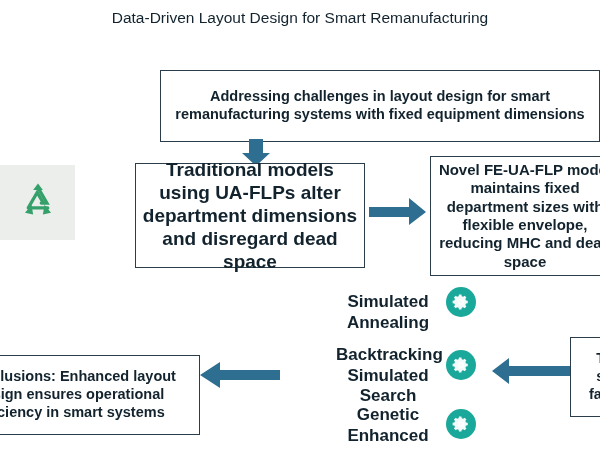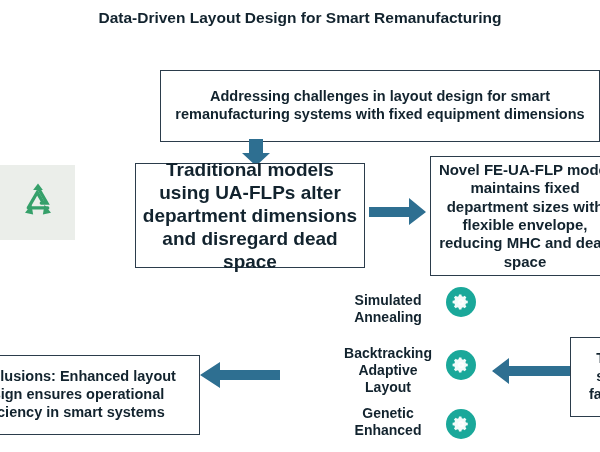--- a/index.html
+++ b/index.html
@@ -23,21 +23,21 @@
   }
 
   
   .title {
     position: absolute;
     left: 60px;
     top: 8px;
     width: 480px;
     text-align: center;
     font-size: 15.5px;
-    font-weight: bold;
+    font-weight: normal;
     color: #12232e;
     line-height: 1.3;
   }
 
   
   .box {
     position: absolute;
     box-sizing: border-box;
     border: 1.5px solid #2b3c4b;
     background: #ffffff;
@@ -102,21 +102,21 @@
 
   
   .arrow {
     position: absolute;
   }
 
   
   .algo-label {
     position: absolute;
     text-align: center;
-    font-size: 14px;
+    font-size: 17px;
     font-weight: bold;
     color: #12232e;
     line-height: 1.22;
   }
   #algo-sa  { left: 336px; top: 292px; width: 104px; }
   #algo-bas { left: 336px; top: 345px; width: 104px; }
   #algo-ga  { left: 336px; top: 405px; width: 104px; }
 
   
   .gear {
@@ -188,21 +188,21 @@
   </svg>
 
   <div class="algo-label" id="algo-sa">Simulated Annealing</div>
   <div class="gear" id="gear-1">
     <svg width="18" height="18" viewBox="0 0 24 24">
       <path fill="#ffffff" d="M12 8.2a3.8 3.8 0 100 7.6 3.8 3.8 0 000-7.6zm0 5.9a2.1 2.1 0 110-4.2 2.1 2.1 0 010 4.2z"></path>
       <path fill="#ffffff" d="M21 13.6v-3.2l-2.4-.5a6.8 6.8 0 00-.8-1.9l1.4-2-2.3-2.3-2 1.4a6.8 6.8 0 00-1.9-.8L12.5 2H9.3l-.5 2.3a6.8 6.8 0 00-1.9.8l-2-1.4L2.6 6l1.4 2a6.8 6.8 0 00-.8 1.9L0.8 10.4v3.2l2.4.5c.2.7.5 1.3.8 1.9l-1.4 2 2.3 2.3 2-1.4c.6.4 1.2.6 1.9.8l.5 2.3h3.2l.5-2.3c.7-.2 1.3-.4 1.9-.8l2 1.4 2.3-2.3-1.4-2c.4-.6.6-1.2.8-1.9l2.4-.5z" opacity="0.95"></path>
     </svg>
   </div>
 
-  <div class="algo-label" id="algo-bas">Backtracking Adaptive Layout</div>
+  <div class="algo-label" id="algo-bas">Backtracking Simulated Search</div>
   <div class="gear" id="gear-2">
     <svg width="18" height="18" viewBox="0 0 24 24">
       <path fill="#ffffff" d="M12 8.2a3.8 3.8 0 100 7.6 3.8 3.8 0 000-7.6zm0 5.9a2.1 2.1 0 110-4.2 2.1 2.1 0 010 4.2z"></path>
       <path fill="#ffffff" d="M21 13.6v-3.2l-2.4-.5a6.8 6.8 0 00-.8-1.9l1.4-2-2.3-2.3-2 1.4a6.8 6.8 0 00-1.9-.8L12.5 2H9.3l-.5 2.3a6.8 6.8 0 00-1.9.8l-2-1.4L2.6 6l1.4 2a6.8 6.8 0 00-.8 1.9L0.8 10.4v3.2l2.4.5c.2.7.5 1.3.8 1.9l-1.4 2 2.3 2.3 2-1.4c.6.4 1.2.6 1.9.8l.5 2.3h3.2l.5-2.3c.7-.2 1.3-.4 1.9-.8l2 1.4 2.3-2.3-1.4-2c.4-.6.6-1.2.8-1.9l2.4-.5z" opacity="0.95"></path>
     </svg>
   </div>
 
   <div class="algo-label" id="algo-ga">Genetic Enhanced</div>
   <div class="gear" id="gear-3">
     <svg width="18" height="18" viewBox="0 0 24 24">

